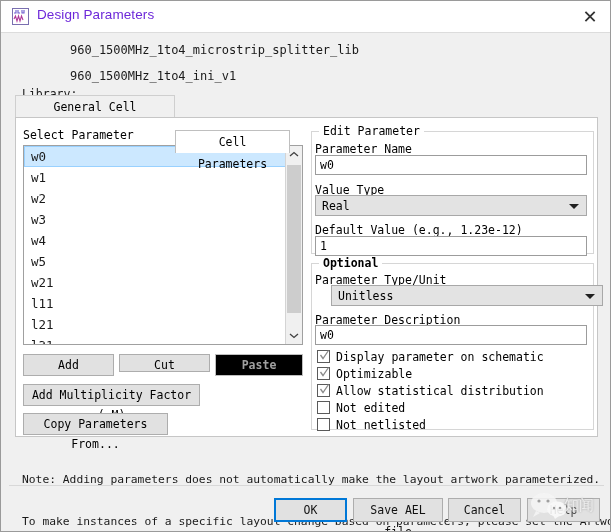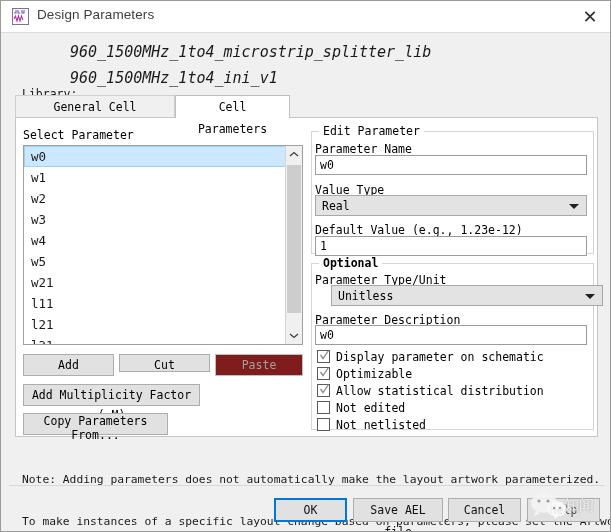--- a/index.html
+++ b/index.html
@@ -36,37 +36,37 @@
     width: 17px; height: 17px;
     border: 1px solid #7a6fb0;
     background: #ffffff;
     box-sizing: border-box;
   }
   .title-text {
     position: absolute;
     left: 36px; top: 6px;
     font-family: "Liberation Sans", sans-serif;
     font-size: 13.5px;
-    color: #404040;
+    color: #6d28d9;
     letter-spacing: 0.1px;
   }
   .title-close {
     position: absolute;
     right: 8px; top: 4px;
     width: 28px; height: 24px;
     font-family: "Liberation Sans", sans-serif;
     font-size: 18px;
     color: #333;
     text-align: center;
     line-height: 24px;
     cursor: pointer;
   }
 
   
-  .hdr-row { position: absolute; font-size: 15px; color: #1a1a1a; white-space: pre; font-style: italic; }
+  .hdr-row { position: absolute; font-size: 12px; color: #1a1a1a; white-space: pre; }
   .hdr-label { position: absolute; font-size: 11.5px; color: #1a1a1a; margin-top: 44px; }
 
   
   .tabstrip {
     position: absolute;
     left: 14px; top: 94px;
     width: 583px; height: 23px;
   }
   .tab {
     position: absolute;
@@ -84,20 +84,21 @@
   }
   .tab.inactive {
     background: #f0f0f0;
     border-color: #cfcfcf;
   }
   .tab.active {
     background: #ffffff;
     border-color: #bfbfbf;
     z-index: 3;
     font-weight: normal;
+    margin-top: 35px;
   }
 
   
   .tabpage {
     position: absolute;
     left: 14px; top: 116px;
     width: 583px; height: 320px;
     background: #ffffff;
     border: 1px solid #c6c6c6;
     box-sizing: border-box;
@@ -178,21 +179,21 @@
     position: absolute;
     box-sizing: border-box;
     background: #e1e1e1;
     border: 1px solid #adadad;
     font-size: 11.5px;
     color: #000;
     text-align: center;
     cursor: pointer;
     font-family: "DejaVu Sans Mono", "Liberation Mono", monospace;
   }
-  .btn.disabled { color: #a0a0a0; background: #7f1d1d; border-color: #bfbfbf; }
+  .btn.disabled { color: #a0a0a0; background: #000000; border-color: #bfbfbf; font-weight: bold; }
 
   
   .groupbox {
     position: absolute;
     border: 1px solid #d6d6d6;
     box-sizing: border-box;
     background: transparent;
   }
   .group-title {
     position: absolute;
@@ -381,21 +382,21 @@
           <path d="M1 2 L5 5.5 L9 2" stroke="#404040" fill="none" stroke-width="1.3"></path>
         </svg>
       </div>
     </div>
   </div>
 
   <div class="btn" style="left:22px; top:353px; width:91px; height:22px; line-height:20px;">Add</div>
   <div class="btn" style="left:118px; top:353px; width:91px; height:18px; line-height:20px;">Cut</div>
   <div class="btn disabled" style="left:214px; top:353px; width:88px; height:22px; line-height:20px;">Paste</div>
   <div class="btn" style="left:22px; top:383px; width:177px; height:22px; line-height:20px;">Add Multiplicity Factor (_M)</div>
-  <div class="btn" style="left:22px; top:412px; width:145px; height:22px; line-height:14px;">Copy Parameters From...</div>
+  <div class="btn" style="left:22px; top:412px; width:145px; height:22px; line-height:20px;">Copy Parameters From...</div>
 
   <div class="groupbox" style="left:310px; top:130px; width:283px; height:123px;"></div>
   <div class="group-title" style="left:318px; top:123px;">Edit Parameter</div>
 
   <div class="field-label" style="left:314px; top:141px;">Parameter Name</div>
   <input class="textinput" style="left: 314px; top: 154px; width: 272px; height: 20px;" value="w0">
 
   <div class="field-label" style="left:314px; top:182px;">Value Type</div>
   <div class="combo" style="left:314px; top:194px; width:272px; height:21px;">
     <span class="combo-text">Real</span>

